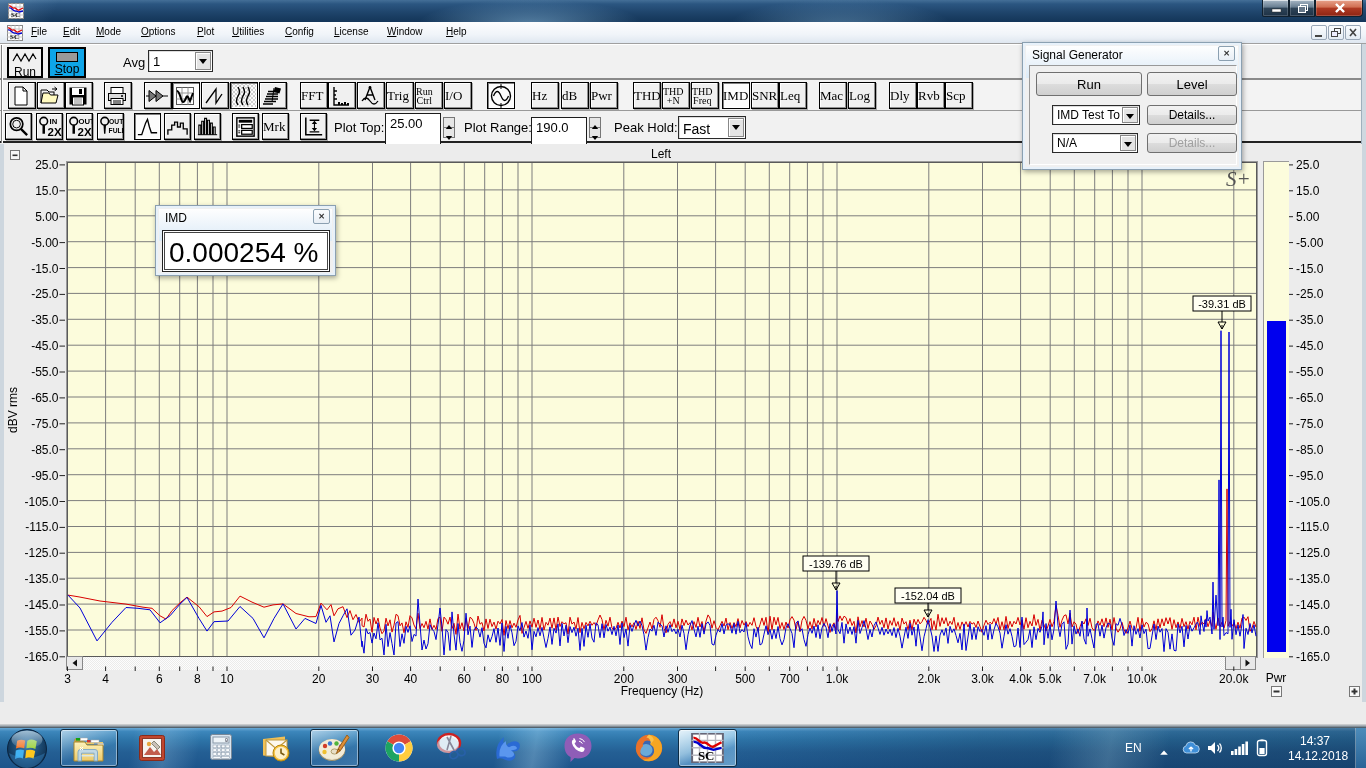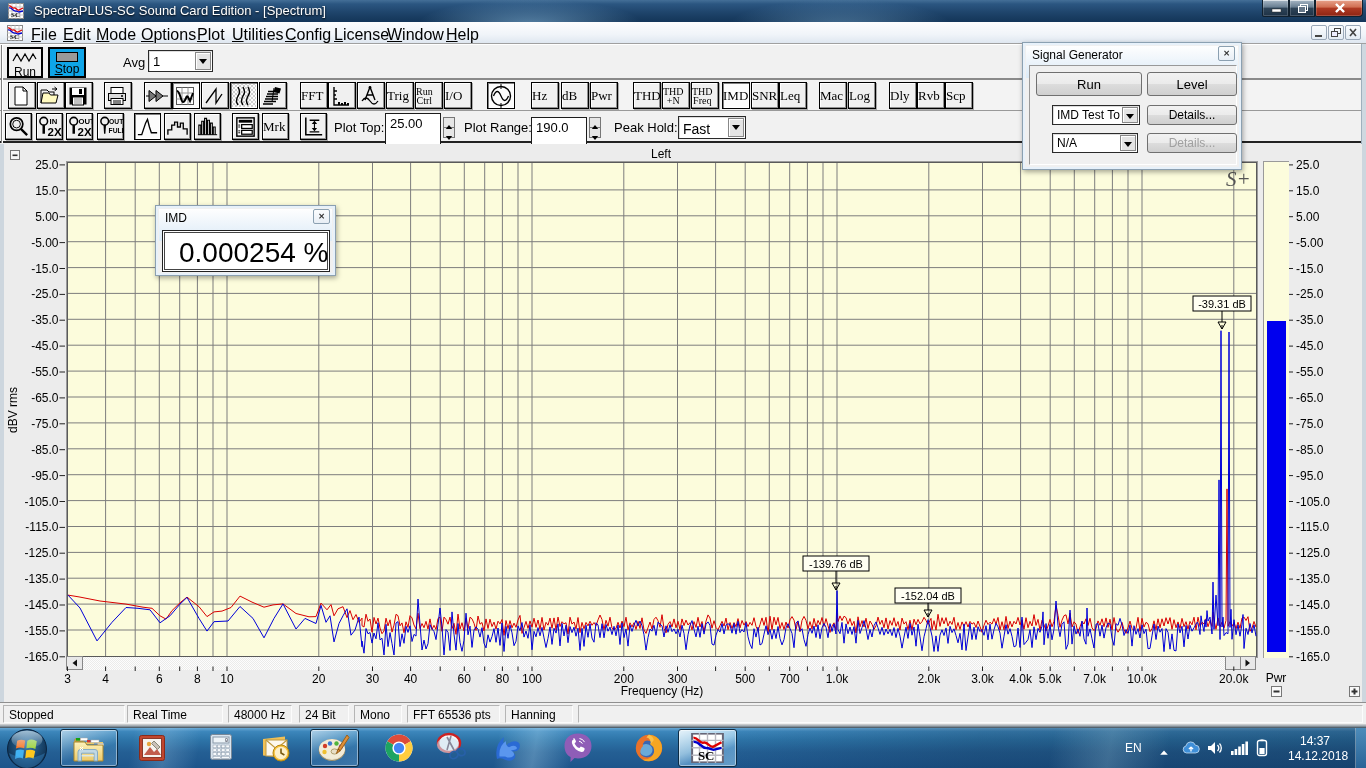--- a/index.html
+++ b/index.html
@@ -11,21 +11,21 @@
 #titlebar .glow2{position:absolute;left:730px;top:0;width:220px;height:22px;background:radial-gradient(ellipse at 50% 120%,rgba(150,200,235,.38),rgba(150,200,235,0) 72%)}
 #titlebar .glowL{position:absolute;left:0;top:0;width:90px;height:22px;background:linear-gradient(115deg,rgba(140,180,215,.28),rgba(140,180,215,0) 60%)}
 #titletext{position:absolute;left:34px;top:3px;color:#fff;font-size:13px;text-shadow:0 1px 2px #000}
 
 .capbtn{position:absolute;top:0;height:17px;border:1px solid #10202e;border-top:none;
  background:linear-gradient(180deg,#a8b8c6 0%,#677d90 45%,#2e4458 50%,#1e3246 100%);box-shadow:inset 0 1px 0 rgba(255,255,255,.55),inset 0 0 0 1px rgba(255,255,255,.18)}
 #btnclose{background:linear-gradient(180deg,#e8a38c 0%,#d06e52 45%,#b03b24 50%,#8e2413 100%);border-bottom-right-radius:4px;border-bottom-left-radius:2px}
 #btnmin{border-bottom-left-radius:2px}
 
 #menubar{left:0;top:22px;width:1366px;height:22px;background:linear-gradient(180deg,#fdfdfe 0%,#f0f4f9 60%,#dfe7f0 100%);border-bottom:1px solid #a0a0a0}
-.menuitem{position:absolute;top:4px;font-size:16px;color:#000}
+.menuitem{position:absolute;top:4px;font-size:10px;color:#000}
 .mdibtn{position:absolute;top:3px;width:16px;height:15px;background:linear-gradient(180deg,#fafcfe,#e4ecf4);border:1px solid #9aa8b8;border-radius:2px;color:#333;text-align:center;font-size:10px;line-height:13px}
 
 #row1{left:0;top:44px;width:1366px;height:36px;background:#f1f1f1;border-bottom:2px solid #8a8a8a;border-top:1px solid #fff}
 #row2{left:0;top:80px;width:1366px;height:31px;background:#f3f3f3;border-bottom:1px solid #999}
 #row3{left:0;top:111px;width:1366px;height:32px;background:#f1f1f1;border-bottom:2px solid #222}
 .tbtn{position:absolute;background:#f0f0f0;border:1px solid #000;box-shadow:inset -1px -1px 0 #909090,inset 1px 1px 0 #ffffff,1px 1px 0 #aaa;display:flex;align-items:center;justify-content:flex-start}
 .tbtn.pressed{box-shadow:inset 1px 1px 0 #808080,inset -1px -1px 0 #fff;background:#fcfcfc}
 .tbtn.checker{background-image:repeating-conic-gradient(#cfcfcf 0% 25%,#fbfbfb 0% 50%);background-size:4px 4px}
 .tserif{font-family:"Liberation Serif",serif;font-size:13px;color:#000}
 .tserif2{font-family:"Liberation Serif",serif;font-size:10px;line-height:9px;text-align:center;color:#000}
@@ -62,21 +62,20 @@
       <div class="glowL"></div>
       <div class="glow1"></div>
       <div class="glow2"></div>
 <div class="abs" style="left:8px;top:3px"><svg width="16" height="16" viewBox="0 0 16 16">
           <rect x="0.5" y="0.5" width="15" height="15" fill="#fff" stroke="#888"></rect>
           <path d="M4 0 v16 M8 0 v16 M12 0 v16 M0 4 h16 M0 8 h16 M0 12 h16" stroke="#bbb" stroke-width="0.8"></path>
           <path d="M1 3 C3 2 4 6 6 5 C8 4 9 8 11 7 L15 5" fill="none" stroke="#d00" stroke-width="1.3"></path>
           <path d="M1 5 C4 4 5 9 8 8 L11 9 L15 8" fill="none" stroke="#00c" stroke-width="1.3"></path>
           <text x="3" y="14" font-size="7" font-weight="bold" font-family="Liberation Serif">SC</text>
         </svg></div>
-<div id="titletext">SpectraPLUS-SC Sound Card Edition - [Spectrum]</div>
 <div class="capbtn" id="btnmin" style="left:1262px;width:27px"><svg width="27" height="17">
           <rect x="9" y="9" width="9" height="3" fill="#fff" stroke="#333" stroke-width="0.5"></rect>
         </svg></div>
 <div class="capbtn" id="btnmax" style="left:1289px;width:26px"><svg width="26" height="17">
           <rect x="10.5" y="4.5" width="7" height="6" fill="none" stroke="#fff"></rect>
           <rect x="8.5" y="6.5" width="7" height="6" fill="#678" stroke="#fff"></rect>
         </svg></div>
 <div class="capbtn" id="btnclose" style="left:1315px;width:48px"><svg width="48" height="17">
           <path d="M20 4 L28 12 M28 4 L20 12" stroke="#fff" stroke-width="2.4"></path>
           <path d="M20 4 L28 12 M28 4 L20 12" stroke="#fff" stroke-width="1.2"></path>
@@ -611,49 +610,39 @@
 <rect x="1271.5" y="686.5" width="10" height="10" fill="#f8f8f8" stroke="#777"></rect>
 <rect x="1273.5" y="690.5" width="6" height="2" fill="#333"></rect>
 <rect x="1349.5" y="686.5" width="10" height="10" fill="#f8f8f8" stroke="#777"></rect>
 <rect x="1351.5" y="690.5" width="6" height="2" fill="#333"></rect>
 <rect x="1353.5" y="688.5" width="2" height="6" fill="#333"></rect>
 </svg></div>
 <div class="fwin" style="left:155px;top:205px;width:181px;height:71px">
 <div class="ftitle">IMD</div>
       <div class="fclose" style="right:5px">✕</div>
 <div class="abs" style="left:6px;top:24px;width:168px;height:42px;border:1px solid #222;background:#fff">
-        <div class="abs" style="left:1px;top:1px;right:1px;bottom:1px;border:1px solid #444;font-size:28px;padding:4px 0 0 14px;white-space:nowrap">0.000254 %</div>
+        <div class="abs" style="left:1px;top:1px;right:1px;bottom:1px;border:1px solid #444;font-size:28px;padding:4px 0 0 4px;white-space:nowrap">0.000254 %</div>
       </div>
 </div>
 <div class="fwin" style="left:1022px;top:42px;width:220px;height:128px">
 <div class="ftitle">Signal Generator</div>
       <div class="fclose" style="right:6px">✕</div>
 <div class="abs" style="left:6px;top:22px;width:208px;height:100px;border:1px solid #999;border-right-color:#fff;border-bottom-color:#fff;background:#f0f0f0"></div>
 <div class="w7btn" style="left:13px;top:29px;width:106px;height:24px">Run</div>
 <div class="w7btn" style="left:124px;top:29px;width:90px;height:24px">Level</div>
 <div class="ccombo" style="left:29px;top:62px;width:88px;height:20px">
         <span class="txt">IMD Test To</span>
         <span class="arr"></span>
       </div>
 <div class="w7btn" style="left:124px;top:62px;width:90px;height:20px;font-size:12px">Details...</div>
 <div class="ccombo" style="left:29px;top:90px;width:86px;height:20px">
         <span class="txt">N/A</span>
         <span class="arr"></span>
       </div>
 <div class="w7btn" style="left:124px;top:90px;width:90px;height:20px;font-size:12px;color:#a0a0a0">Details...</div>
-</div>
-<div class="abs" id="statusbar">
-<div class="sseg" style="left:3px;width:122px">Stopped</div>
-<div class="sseg" style="left:127px;width:96px">Real Time</div>
-<div class="sseg" style="left:228px;width:64px">48000 Hz</div>
-<div class="sseg" style="left:299px;width:50px">24 Bit</div>
-<div class="sseg" style="left:354px;width:48px">Mono</div>
-<div class="sseg" style="left:407px;width:93px">FFT 65536 pts</div>
-<div class="sseg" style="left:505px;width:68px">Hanning</div>
-<div class="sseg" style="left:578px;width:785px"></div>
 </div>
 <div class="abs" id="winbottom"></div>
 <div class="abs" id="taskbar">
       <div class="streak3"></div>
       <div class="streak1"></div>
       <div class="streak2"></div>
       <div class="darkR"></div>
 <svg width="44" height="44" viewBox="0 0 44 44" style="position:absolute;left:5px;top:-1px">
 <defs>
 <radialGradient id="orbg" cx="50%" cy="40%" r="60%">

